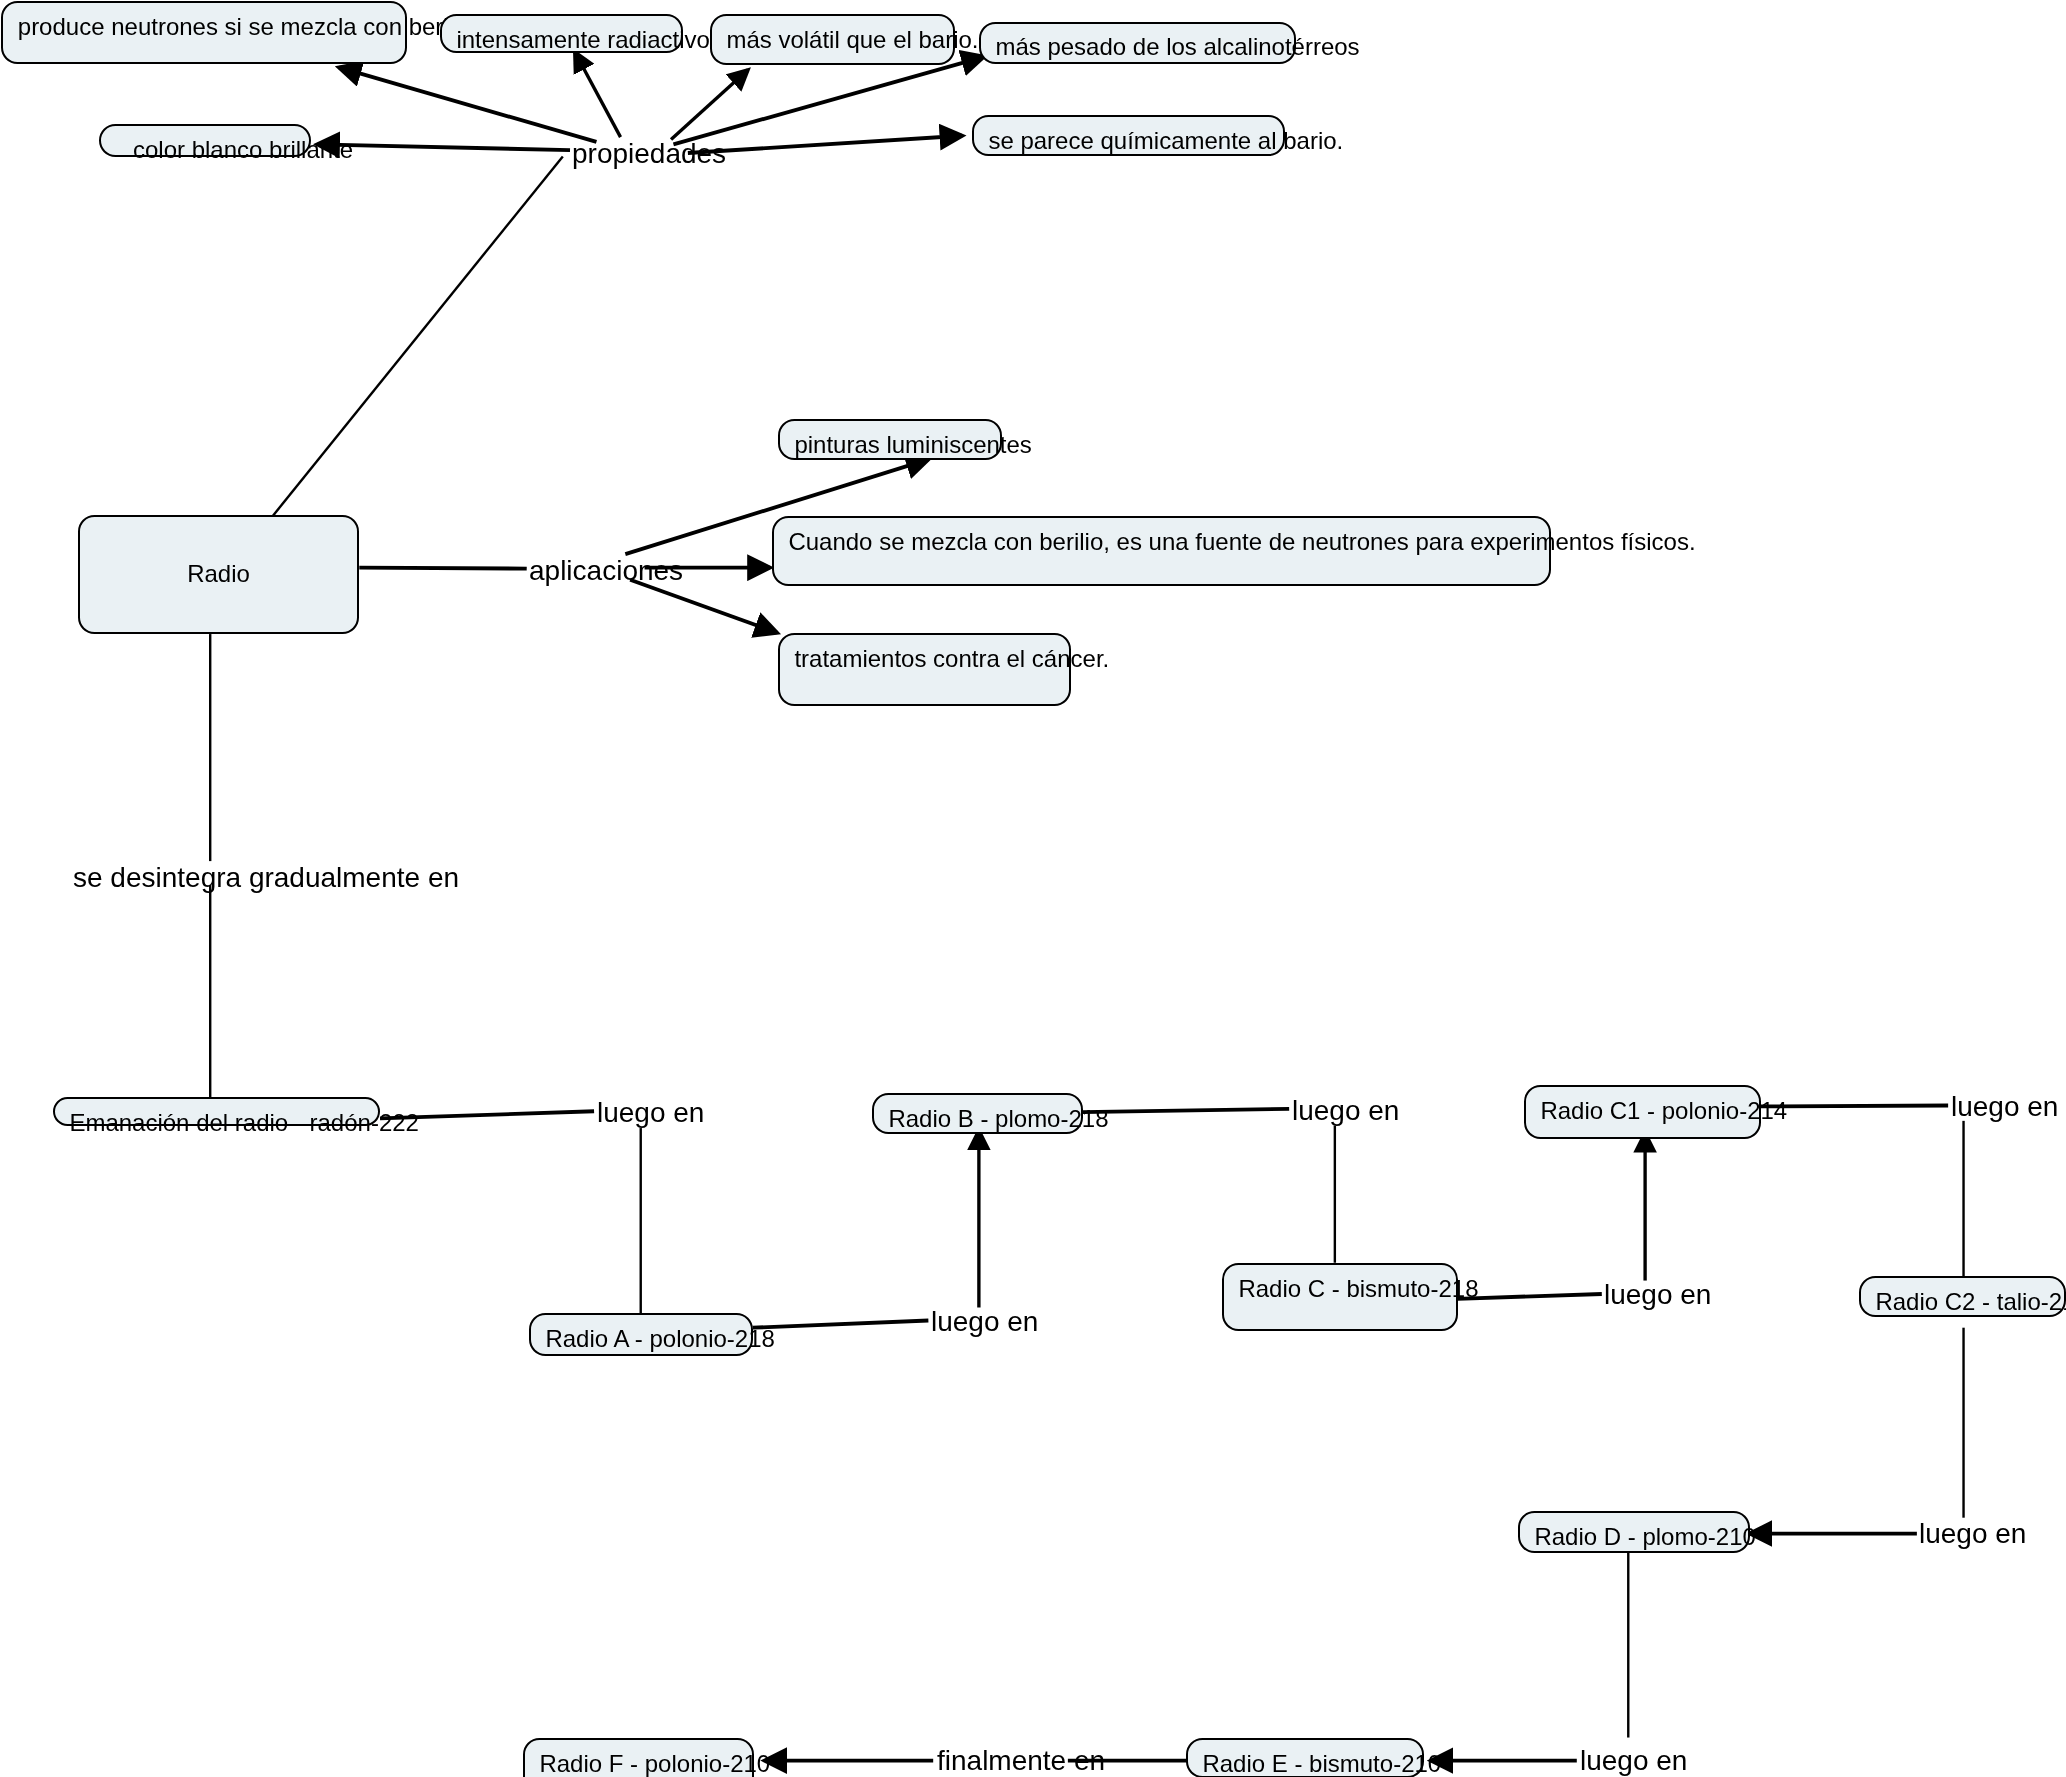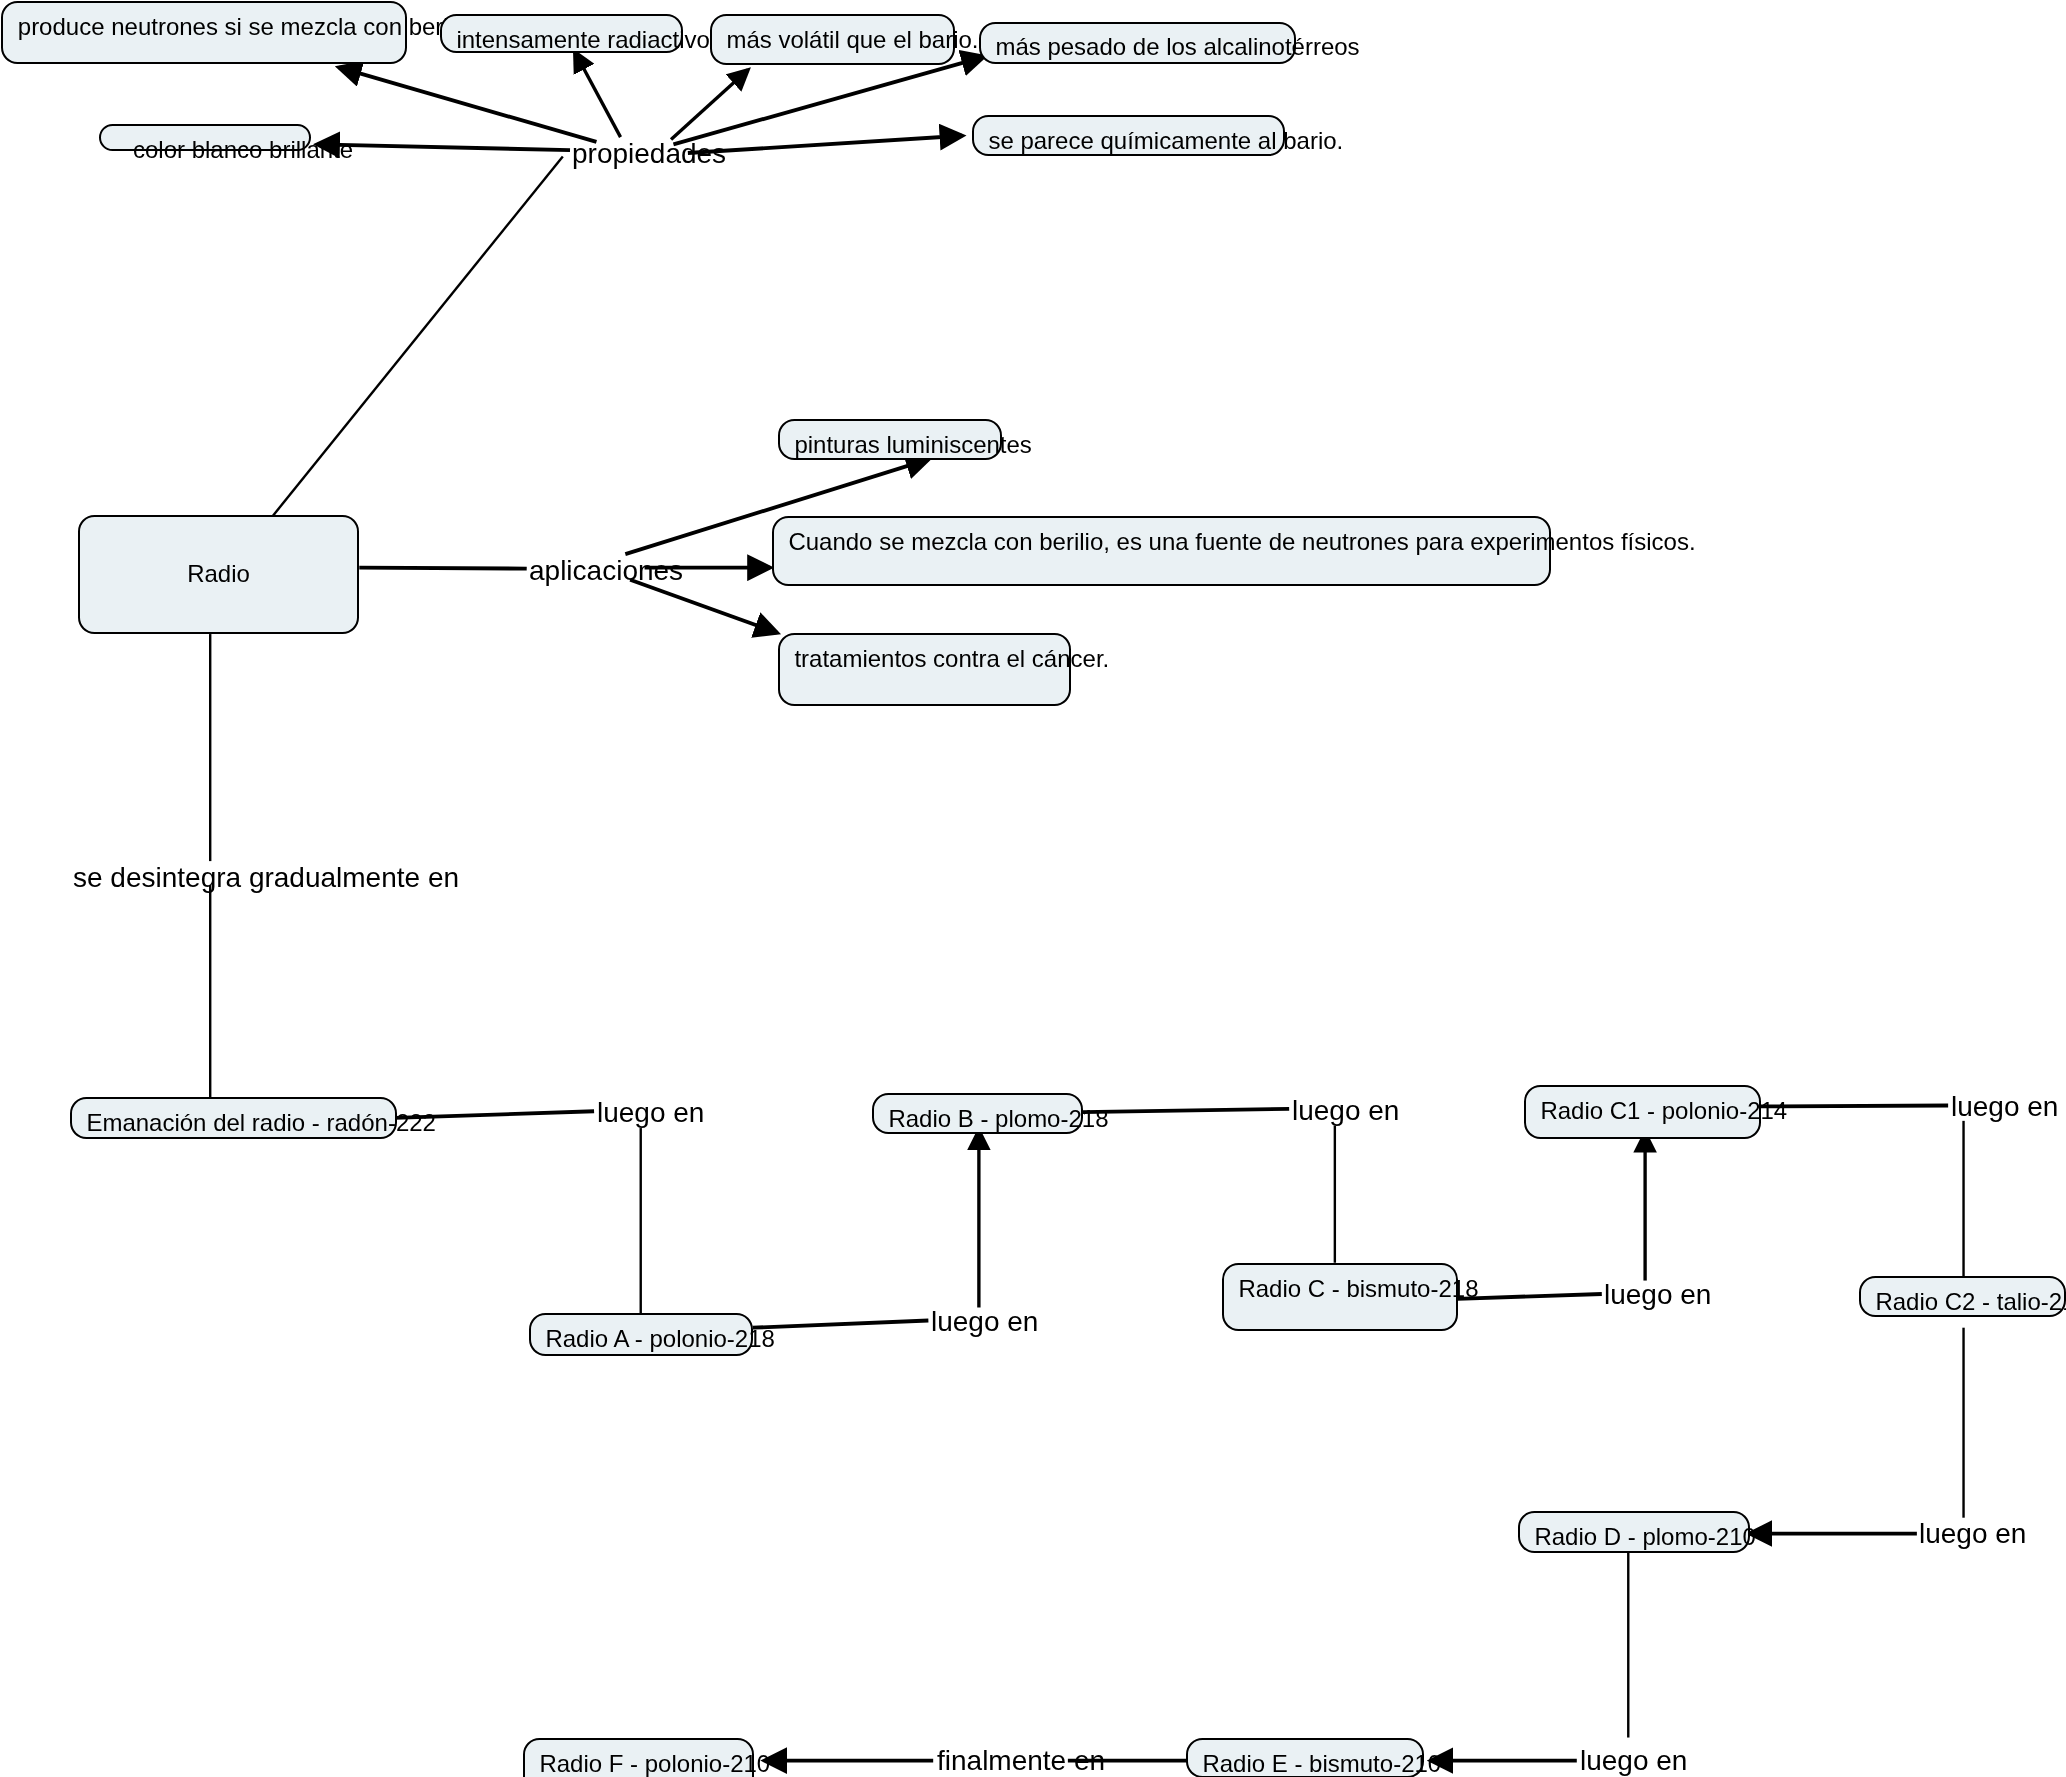--- a/index.html
+++ b/index.html
@@ -108,21 +108,21 @@
   </div>
 
   <div class="node" style="left:710px;top:14.4px;width:245px;height:51px;">
     <span>más volátil que el bario.</span>
   </div>
 
   <div class="node" style="left:979px;top:21.6px;width:317px;height:42px;">
     <span>más pesado de los alcalinotérreos</span>
   </div>
 
-  <div class="node" style="left:99px;top:124px;width:212px;height:27px;padding-left:32px;">
+  <div class="node" style="left:99px;top:124px;width:212px;height:33px;padding-left:32px;">
     <span>color blanco brillante</span>
   </div>
 
   <div class="node" style="left:972px;top:115px;width:313px;height:41px;">
     <span>se parece químicamente al bario.</span>
   </div>
 
   <div class="node center" style="left:78px;top:515px;width:281px;height:119px;">
     <span>Radio</span>
   </div>
@@ -132,21 +132,21 @@
   </div>
 
   <div class="node" style="left:772px;top:516px;width:779px;height:70px;">
     <span>Cuando se mezcla con berilio, es una fuente de neutrones para experimentos físicos.</span>
   </div>
 
   <div class="node" style="left:778px;top:633px;width:293px;height:73px;">
     <span>tratamientos contra el cáncer.</span>
   </div>
 
-  <div class="node" style="left:70px;top:1097px;width:327px;height:42px;">
+  <div class="node" style="left:53px;top:1097px;width:327px;height:29px;">
     <span>Emanación del radio - radón-222</span>
   </div>
 
   <div class="node" style="left:529px;top:1313px;width:224px;height:43px;">
     <span>Radio A - polonio-218</span>
   </div>
 
   <div class="node" style="left:872px;top:1093px;width:211px;height:41px;">
     <span>Radio B - plomo-218</span>
   </div>

